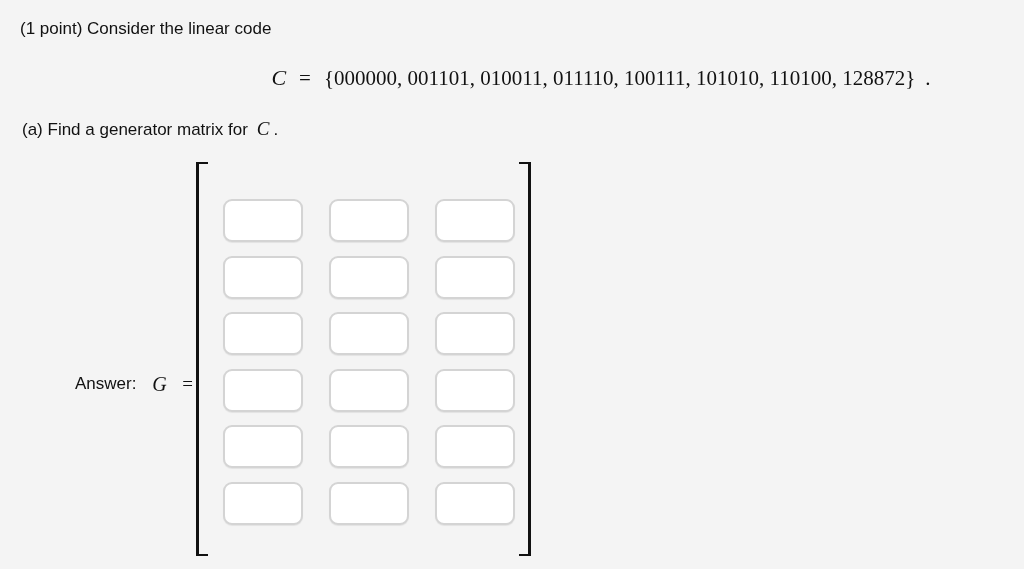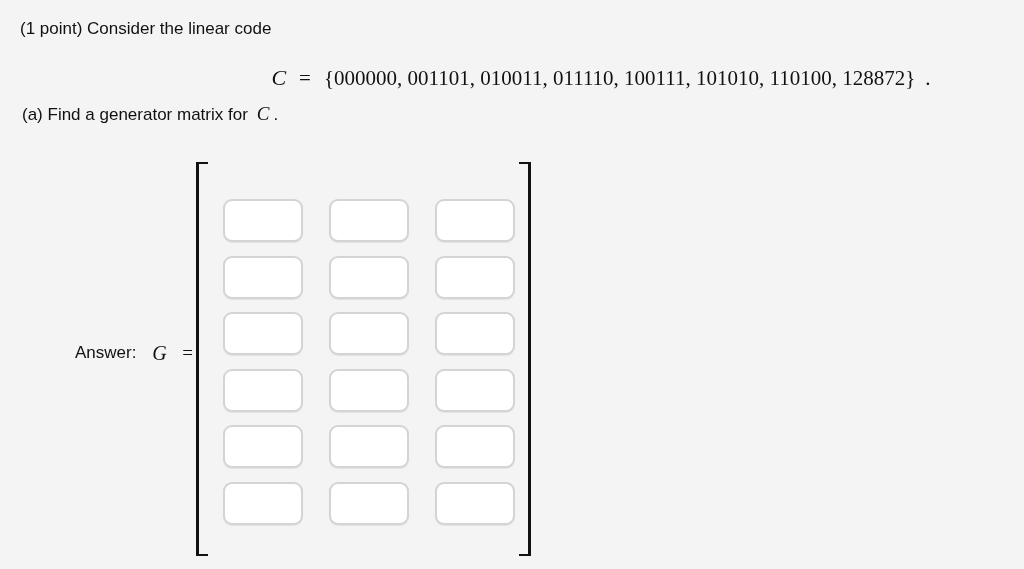--- a/index.html
+++ b/index.html
@@ -27,27 +27,27 @@
   }
   .mvar{
     font-family:"Liberation Serif",serif;
     font-style:italic;font-weight:400;
   }
   .equation-row .mvar{font-size:22px;}
   .eq-equals{margin:0 9px;}
   .eq-period{margin-left:6px;}
 
   .part-a{
-    position:absolute;left:14px;top:98px;
-    font-size:17px;line-height:20px;
+    position:absolute;left:14px;top:110px;
+    font-size:17px;line-height:26px;
   }
   .part-a .mvar{font-size:19px;margin-left:5px;}
 
   .answer-row{
-    position:absolute;left:67px;top:332px;width:126px;
+    position:absolute;left:67px;top:363px;width:126px;
     display:flex;align-items:center;justify-content:space-between;
     font-size:17px;line-height:26px;white-space:nowrap;
   }
   .answer-row .mvar{font-size:20px;}
   .answer-equals{font-family:"Liberation Serif",serif;font-size:19px;}
 
   .matrix{
     position:absolute;left:192px;top:158px;width:335px;height:394px;
   }
   .bracket{

